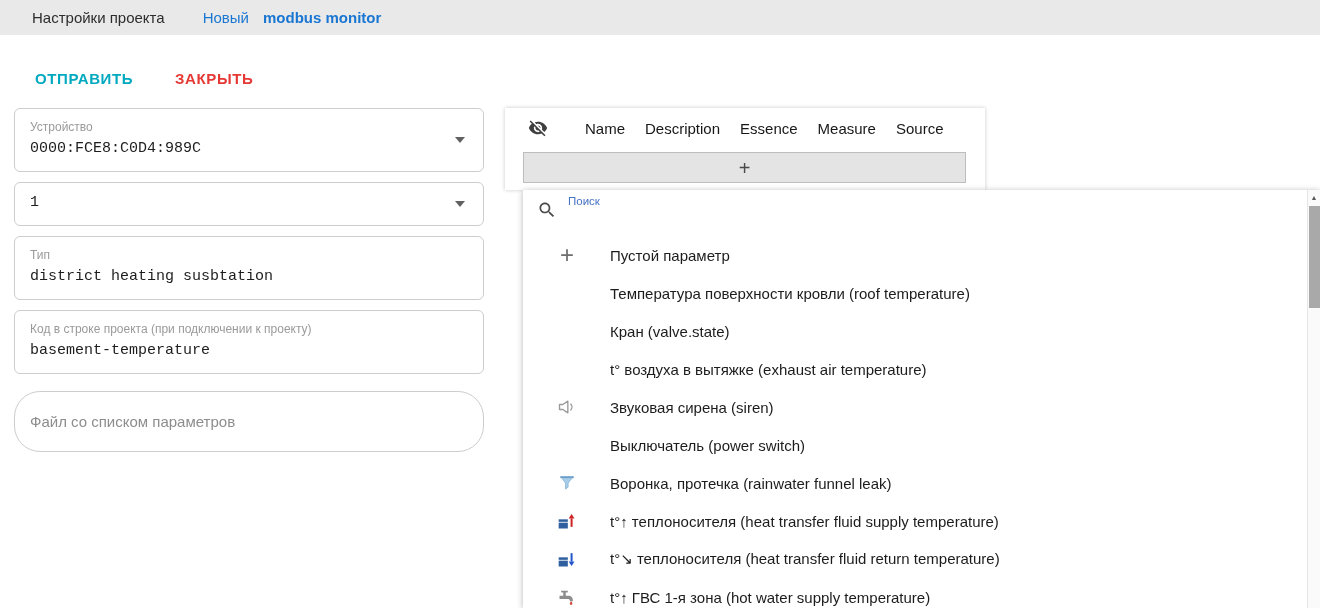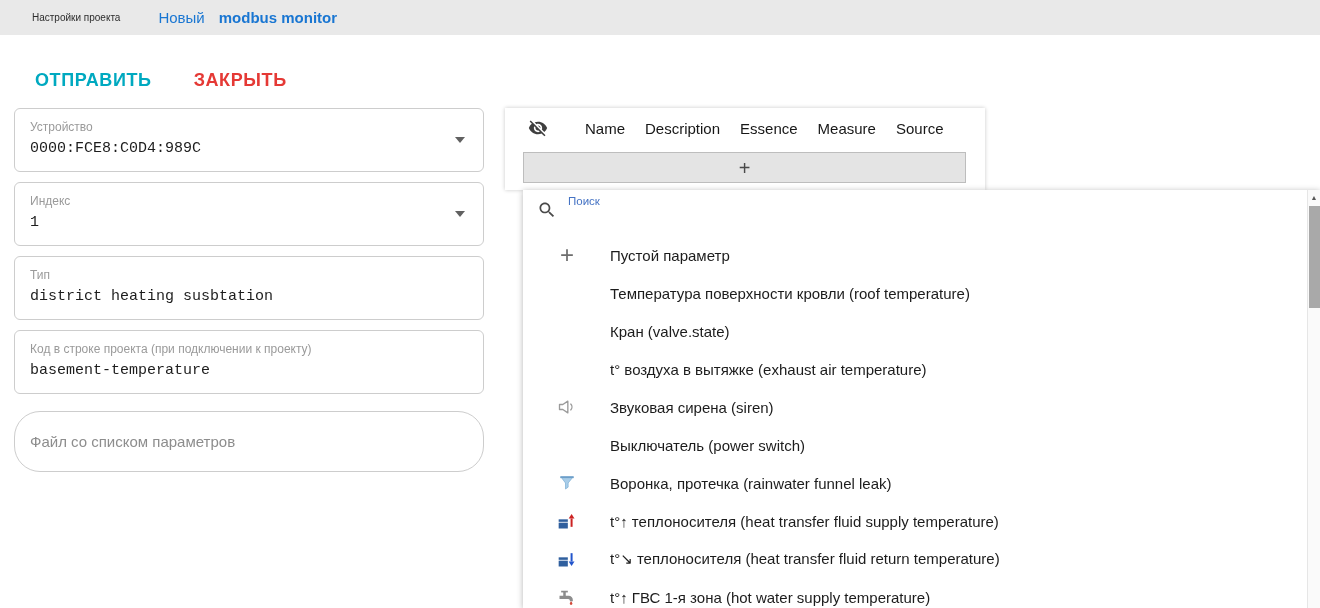--- a/index.html
+++ b/index.html
@@ -13,38 +13,38 @@
   }
 
   
   .topbar {
     height: 35px;
     background: #e9e9e9;
     display: flex;
     align-items: center;
     padding-left: 32px;
   }
-  .topbar .page-title { font-size: 10px; color: #2d2d2d; }
+  .topbar .page-title { font-size: 15px; color: #2d2d2d; }
   .topbar .bc-link {
     margin-left: 38px;
     display: inline-flex;
     gap: 14px;
     font-size: 15px;
     color: #1976d2;
     text-decoration: none;
     cursor: pointer;
   }
   .topbar .bc-link .bold { font-weight: 700; }
 
   
   .toolbar { position: absolute; top: 62px; left: 23px; display: flex; gap: 18px; }
   .toolbar button {
     background: none; border: none; cursor: pointer;
     font-family: "Liberation Sans", sans-serif;
-    font-size: 18px; font-weight: 700; letter-spacing: .6px;
+    font-size: 15px; font-weight: 700; letter-spacing: .6px;
     padding: 8px 12px;
     text-align: center;
   }
   .btn-send { color: #00a9c0; }
   .btn-close { color: #e53935; }
 
   
   .form-col { position: absolute; left: 14px; top: 108px; width: 470px; }
   .field {
     position: relative;
@@ -147,21 +147,20 @@
 
 <div class="form-col">
 
   <div class="field">
     <div class="flabel">Устройство</div>
     <div class="fvalue">0000:FCE8:C0D4:989C</div>
     <span class="dd-arrow"></span>
   </div>
 
   <div class="field">
-    <div class="flabel">Индекс</div>
     <div class="fvalue">1</div>
     <span class="dd-arrow"></span>
   </div>
 
   <div class="field">
     <div class="flabel">Тип</div>
     <div class="fvalue">district heating susbtation</div>
   </div>
 
   <div class="field">

